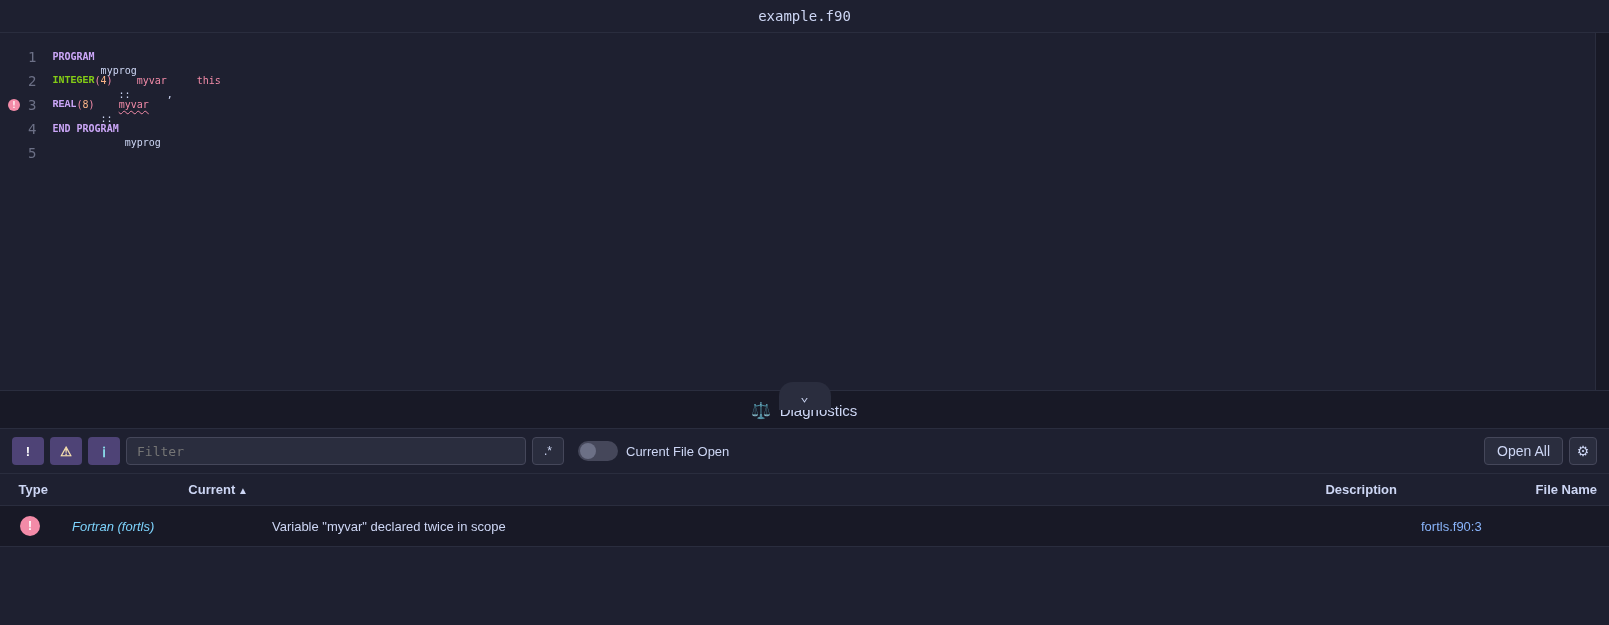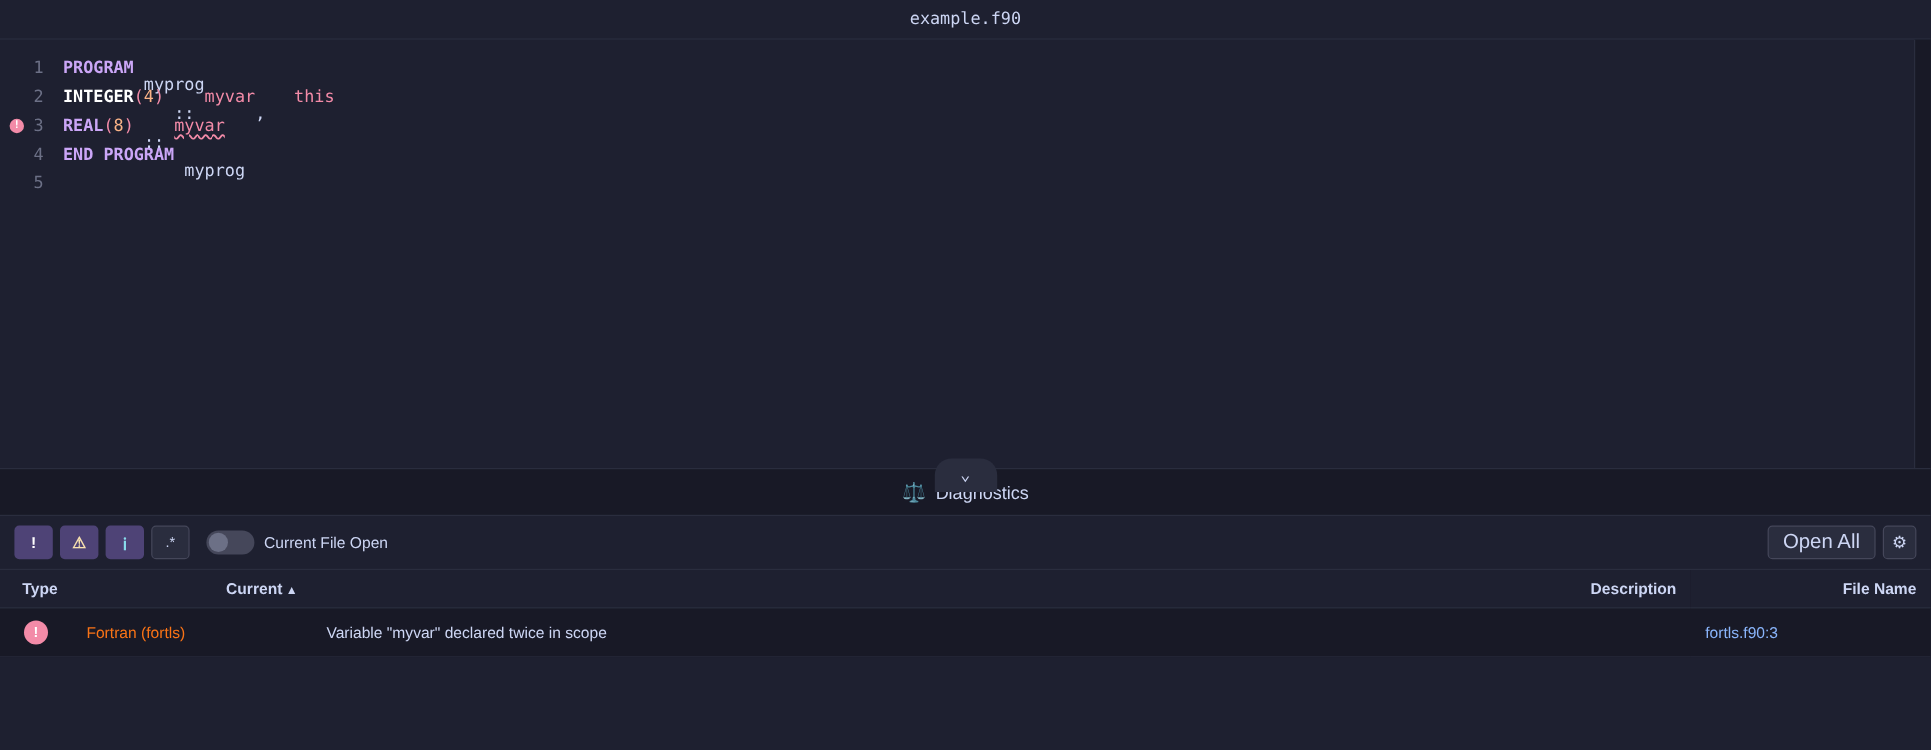--- a/index.html
+++ b/index.html
@@ -77,35 +77,35 @@
     .error-dot::after {
       content: '!';
       color: white;
       font-size: 9px;
       font-weight: bold;
     }
 
     .code-lines {
       flex: 1;
       padding: 12px 0;
-      font-size: 14px;
+      font-size: 10px;
       line-height: 24px;
     }
 
     .code-line {
       height: 24px;
       display: flex;
       align-items: center;
       white-space: pre;
     }
 
     
     .kw-program { color: #cba6f7; font-weight: bold; }
-    .kw-integer { color: #ffffff; font-weight: bold; }
-    .kw-real    { color: #cba6f7; font-weight: bold; }
+    .kw-integer { color: #84cc16; font-weight: bold; font-family: Liberation Mono, monospace; }
+    .kw-real    { color: #cba6f7; font-weight: bold; font-family: Liberation Mono, monospace; }
     .kw-end     { color: #cba6f7; font-weight: bold; }
     .kw-plain   { color: #f38ba8; }
     .var-name   { color: #f38ba8; }
     .var-myvar  { color: #f38ba8; text-decoration: underline; text-decoration-style: wavy; text-underline-offset: 2px; }
     .num        { color: #fab387; }
     .plain      { color: #cdd6f4; margin-top: 27px; }
     .var-this   { color: #f38ba8; margin-left: 24px; }
 
     
     .editor-scrollbar {
@@ -259,21 +259,21 @@
     }
 
     .spacer { flex: 1; }
 
     .open-all-btn {
       height: 28px;
       background: #2a2d3e;
       border: 1px solid #45475a;
       border-radius: 4px;
       color: #cdd6f4;
-      font-size: 17px;
+      font-size: 14px;
       padding: 0 12px;
       cursor: pointer;
       font-family: -apple-system, BlinkMacSystemFont, 'Segoe UI', sans-serif;
     }
 
     .settings-btn {
       width: 28px;
       height: 28px;
       background: #2a2d3e;
       border: 1px solid #45475a;
@@ -341,21 +341,22 @@
       display: inline-flex;
       align-items: center;
       justify-content: center;
       color: white;
       font-size: 12px;
       font-weight: bold;
     }
 
     .source-cell {
       width: 200px;
-      color: #f97316;
+      color: #7dd3fc;
+      font-style: italic;
     }
 
     .desc-cell {
       color: #cdd6f4;
     }
 
     .filename-cell {
       width: 200px;
       color: #cdd6f4;
       white-space: nowrap;
@@ -448,20 +449,21 @@
   <div class="diagnostics-toolbar">
     <button class="toolbar-btn toolbar-btn-error">
       <span style="color:white; font-size:13px; font-weight:bold;">!</span>
     </button>
     <button class="toolbar-btn toolbar-btn-warn">
       <span style="color:#f9e2af; font-size:13px;">⚠</span>
     </button>
     <button class="toolbar-btn toolbar-btn-info">
       <span style="color:#89dceb; font-size:14px;">ℹ</span>
     </button>
+    <input class="filter-input" type="text" placeholder="Filter" style="">
     <button class="regex-btn">
       <span>.*</span>
     </button>
     <div class="toggle-container">
       <div class="toggle-switch">
         <div class="toggle-knob"></div>
       </div>
       <span class="toggle-label">Current File Open</span>
     </div>
     <div class="spacer"></div>

